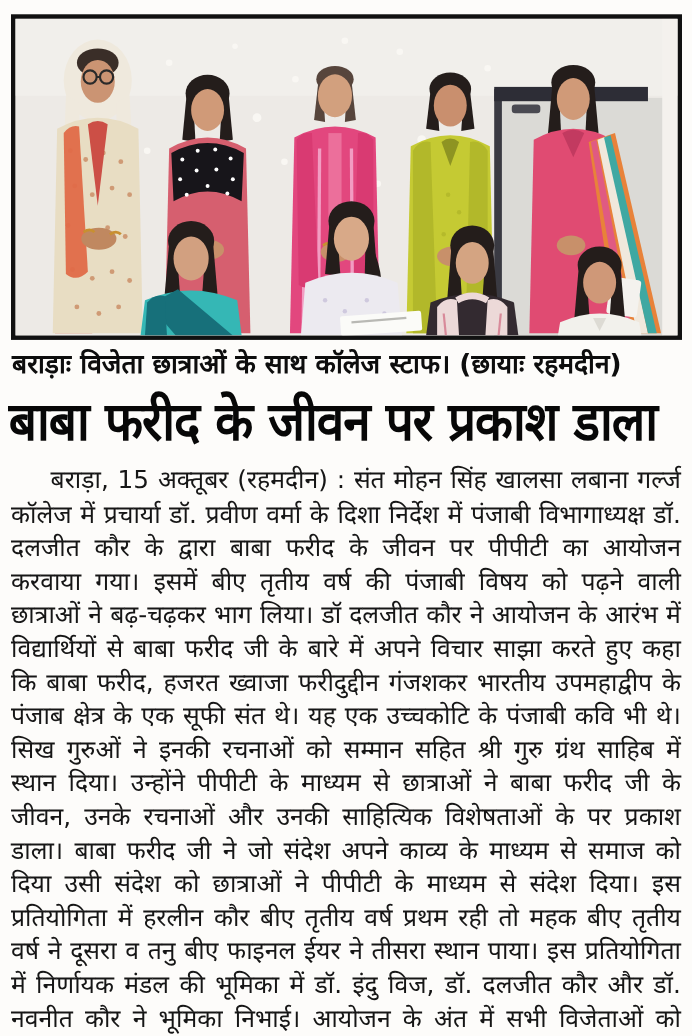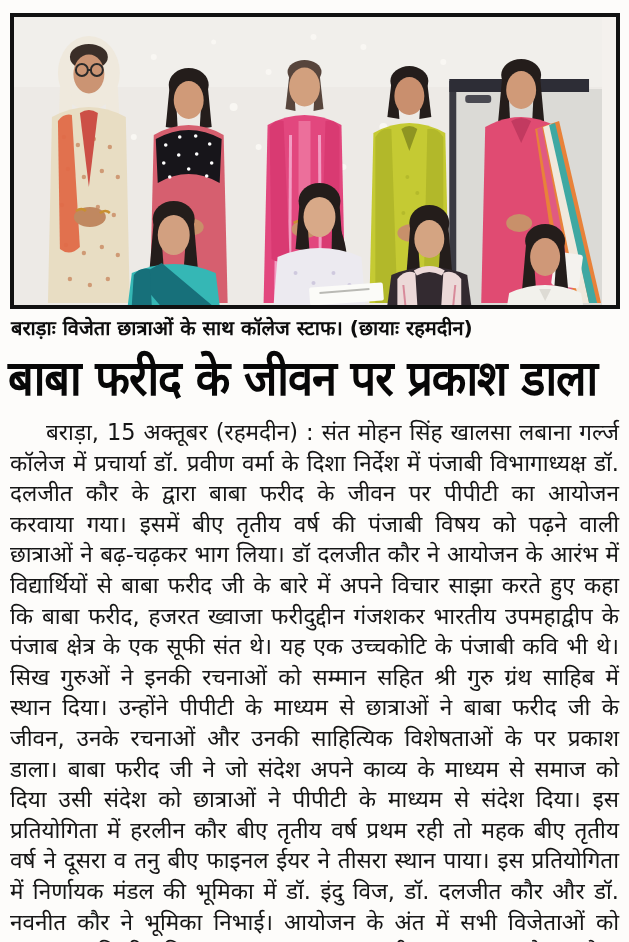--- a/index.html
+++ b/index.html
@@ -15,21 +15,21 @@
   .photo-frame{
     margin:13px 9px 0 10px;
     height:288px;
     border:4px solid #111111;
     background:#e9e7e3;
     overflow:hidden;
   }
   .photo-frame svg{display:block;width:100%;height:100%;}
   .caption{
     margin:7px 12px 0 11px;
-    font-size:20px;
+    font-size:24px;
     font-weight:bold;
     line-height:1.25;
     color:#0d0d0d;
     white-space:nowrap;
   }
   .headline{
     margin:9px 8px 0 8px;
     font-size:45px;
     font-weight:900;
     letter-spacing:-1px;

